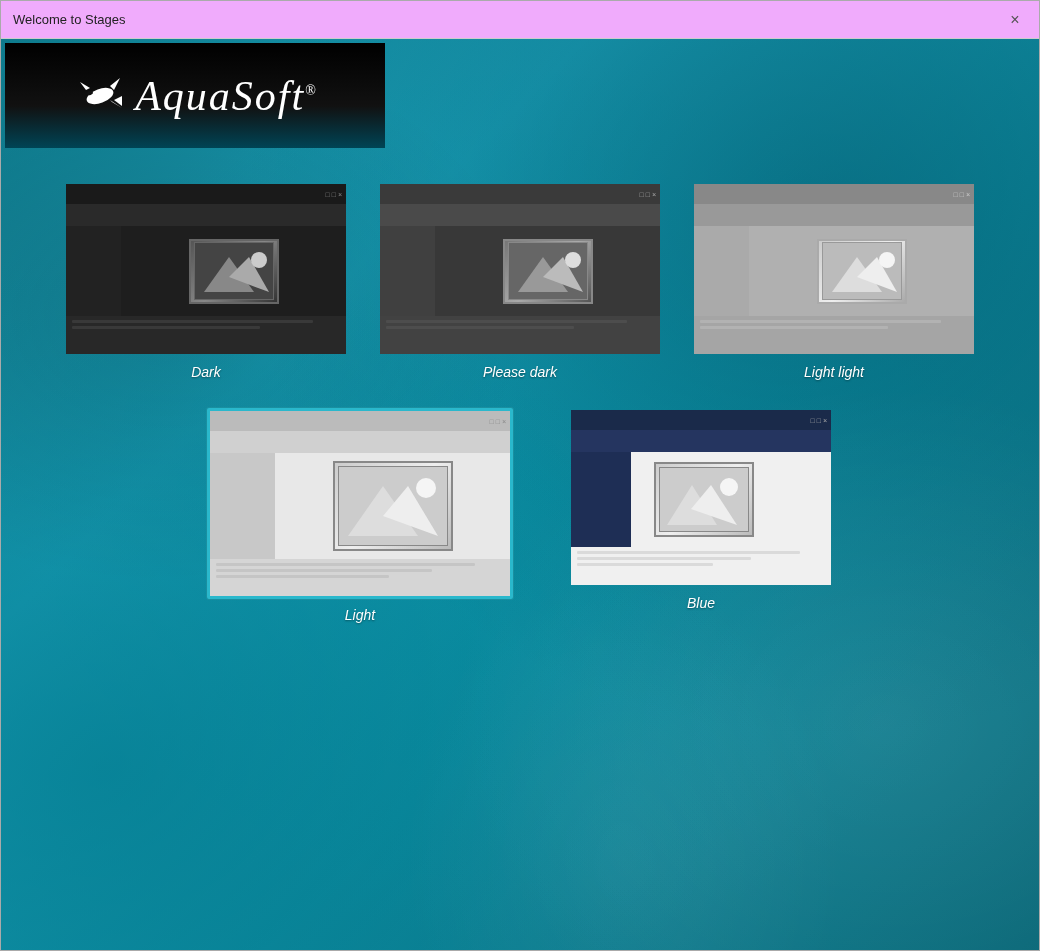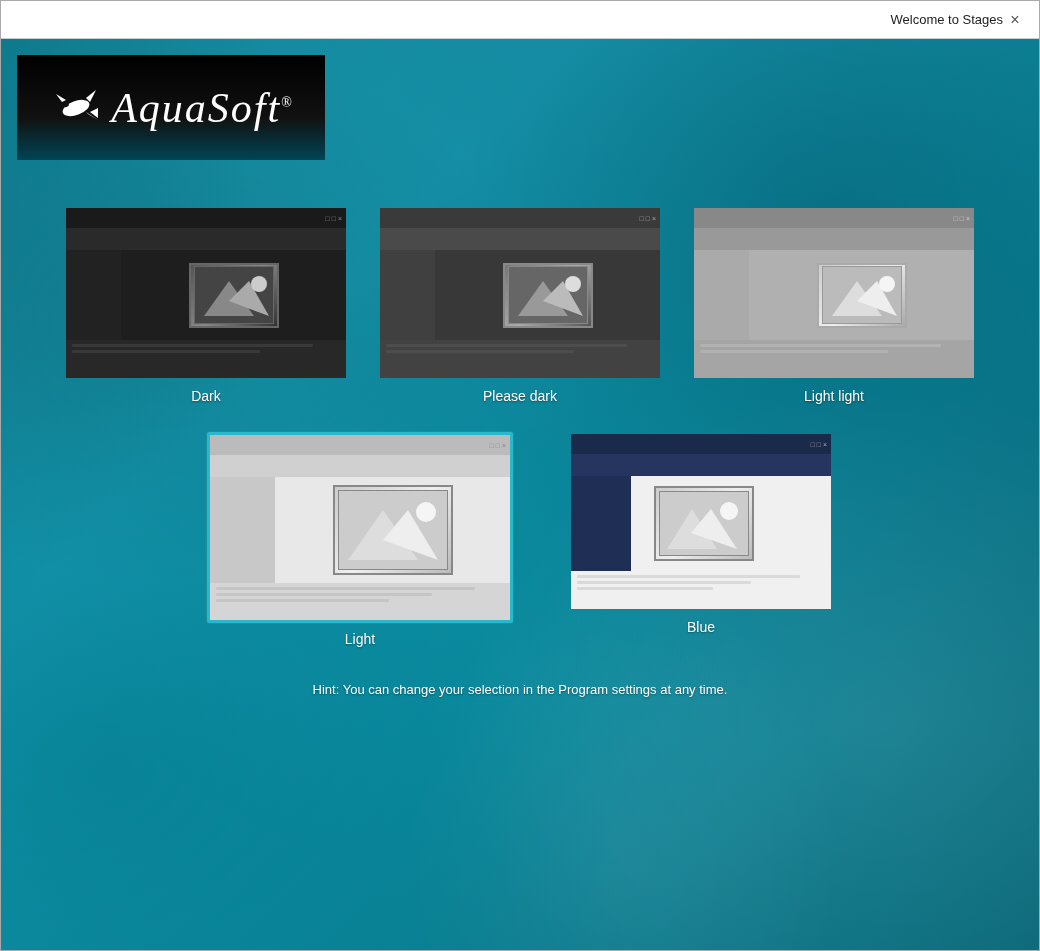--- a/index.html
+++ b/index.html
@@ -18,25 +18,25 @@
       width: 1040px;
       height: 951px;
       background: #e0e0e0;
       border: 1px solid #aaa;
       display: flex;
       flex-direction: column;
       overflow: hidden;
     }
 
     .title-bar {
-      background: #ffffff;
+      background: #f0abfc;
       height: 38px;
       display: flex;
       align-items: center;
-      justify-content: flex-end;
+      justify-content: space-between;
       padding: 0 12px;
       border-bottom: 1px solid #ccc;
       flex-shrink: 0;
     }
 
     .title-bar-text {
       font-size: 13px;
       color: #222;
     }
 
@@ -79,26 +79,26 @@
       background:
         radial-gradient(ellipse at 85% 75%, rgba(255,255,255,0.08) 0%, transparent 35%),
         radial-gradient(ellipse at 15% 30%, rgba(0,0,0,0.15) 0%, transparent 30%),
         radial-gradient(ellipse at 60% 90%, rgba(255,255,255,0.06) 0%, transparent 25%);
     }
 
     .header-logo {
       position: relative;
       z-index: 2;
       background: linear-gradient(180deg, #000 0%, #111 60%, #004455 100%);
-      width: 308px;
+      width: 380px;
       height: 105px;
       display: flex;
       align-items: center;
       justify-content: center;
-      margin: 16px;
+      margin: 4px;
     }
 
     .logo-text {
       color: white;
       font-size: 38px;
       font-style: italic;
       font-weight: 300;
       letter-spacing: 1px;
       display: flex;
       align-items: center;
@@ -141,20 +141,21 @@
       gap: 56px;
       margin-bottom: 35px;
       justify-content: center;
     }
 
     .theme-item {
       display: flex;
       flex-direction: column;
       align-items: center;
       cursor: pointer;
+      font-style: italic;
     }
 
     .theme-preview {
       border: 2px solid transparent;
       border-radius: 2px;
       overflow: hidden;
       margin-bottom: 8px;
       cursor: pointer;
     }
 
@@ -523,17 +524,16 @@
                 </div>
               </div>
             </div>
           </div>
           <span class="theme-label">Blue</span>
         </div>
 
       </div>
 
 
-      <div class="hint-text">Hint: You can change your selection in the Program settings at any time.</div>
 
     </div>
   </div>
 </div>
 
 </body></html>

